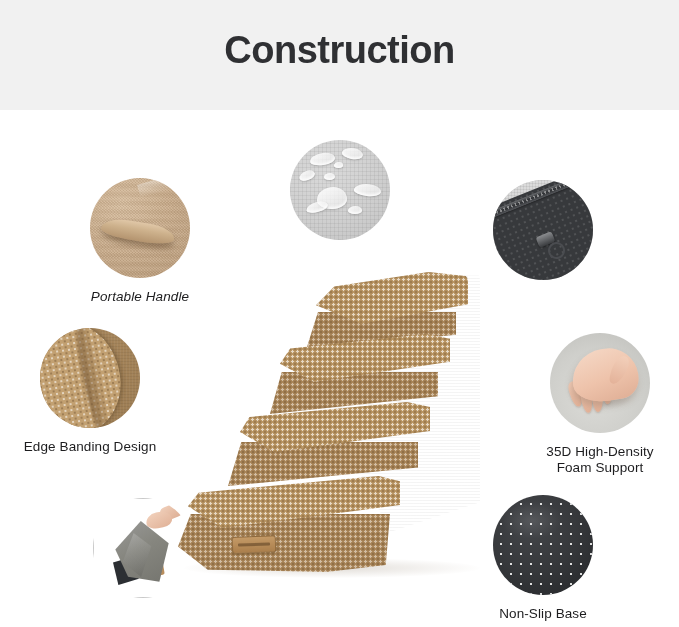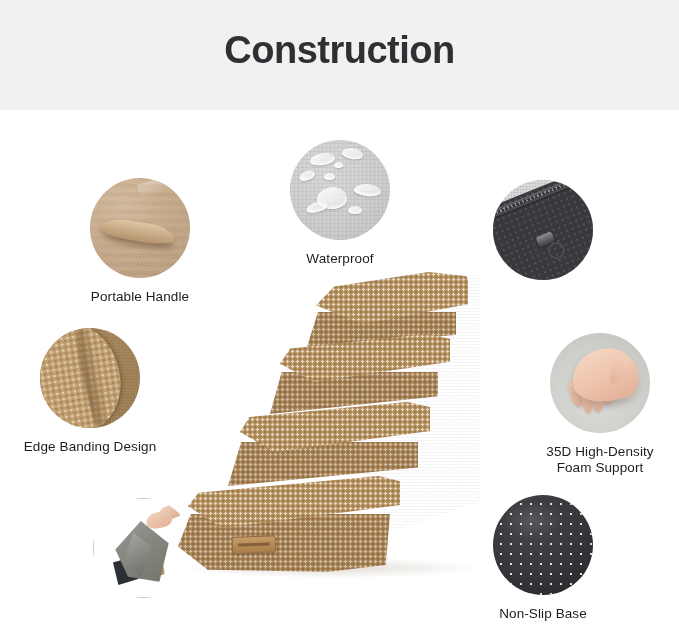--- a/index.html
+++ b/index.html
@@ -467,21 +467,21 @@
   }
 </style>
 </head>
 <body>
 
 <div id="page">
 
   <div class="header-band"></div>
   <div class="page-title">Construction</div>
 
-  <div class="callout" style="left:140px; top:178px;">
+  <div class="callout" style="left:140px; top:178px;font-style:italic;">
     <div class="circle">
       <div class="art-handle">
         <div class="grain"></div>
         <div class="seam"></div>
         <div class="strap-shadow"></div>
         <div class="strap"></div>
       </div>
     </div>
     <div class="label">Portable Handle</div>
   </div>
@@ -494,21 +494,20 @@
         <div class="drop d2"></div>
         <div class="drop d3"></div>
         <div class="drop d4"></div>
         <div class="drop d5"></div>
         <div class="drop d6"></div>
         <div class="drop d7"></div>
         <div class="drop d8"></div>
         <div class="drop d9"></div>
       </div>
     </div>
-    <div class="label">Waterproof</div>
   </div>
 
   <div class="callout" style="left:543px; top:180px;">
     <div class="circle">
       <div class="art-zipper">
         <div class="top-fabric"></div>
         <div class="bottom-fabric"></div>
         <div class="zip-line"></div>
         <div class="zip-teeth"></div>
         <div class="slider"></div>

